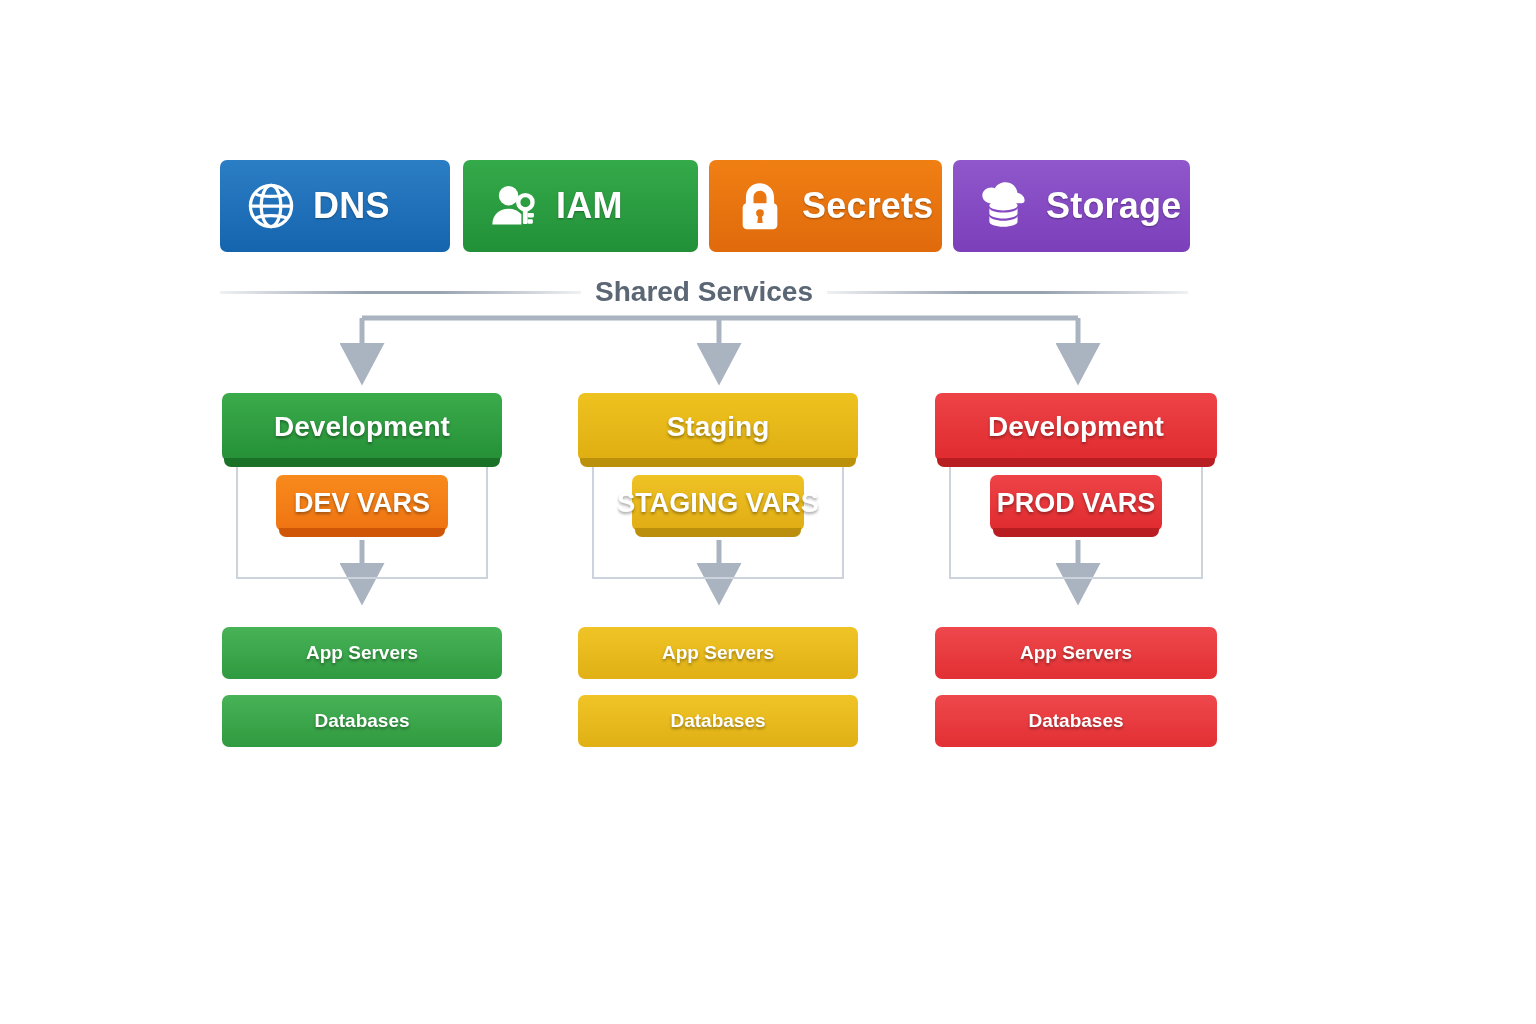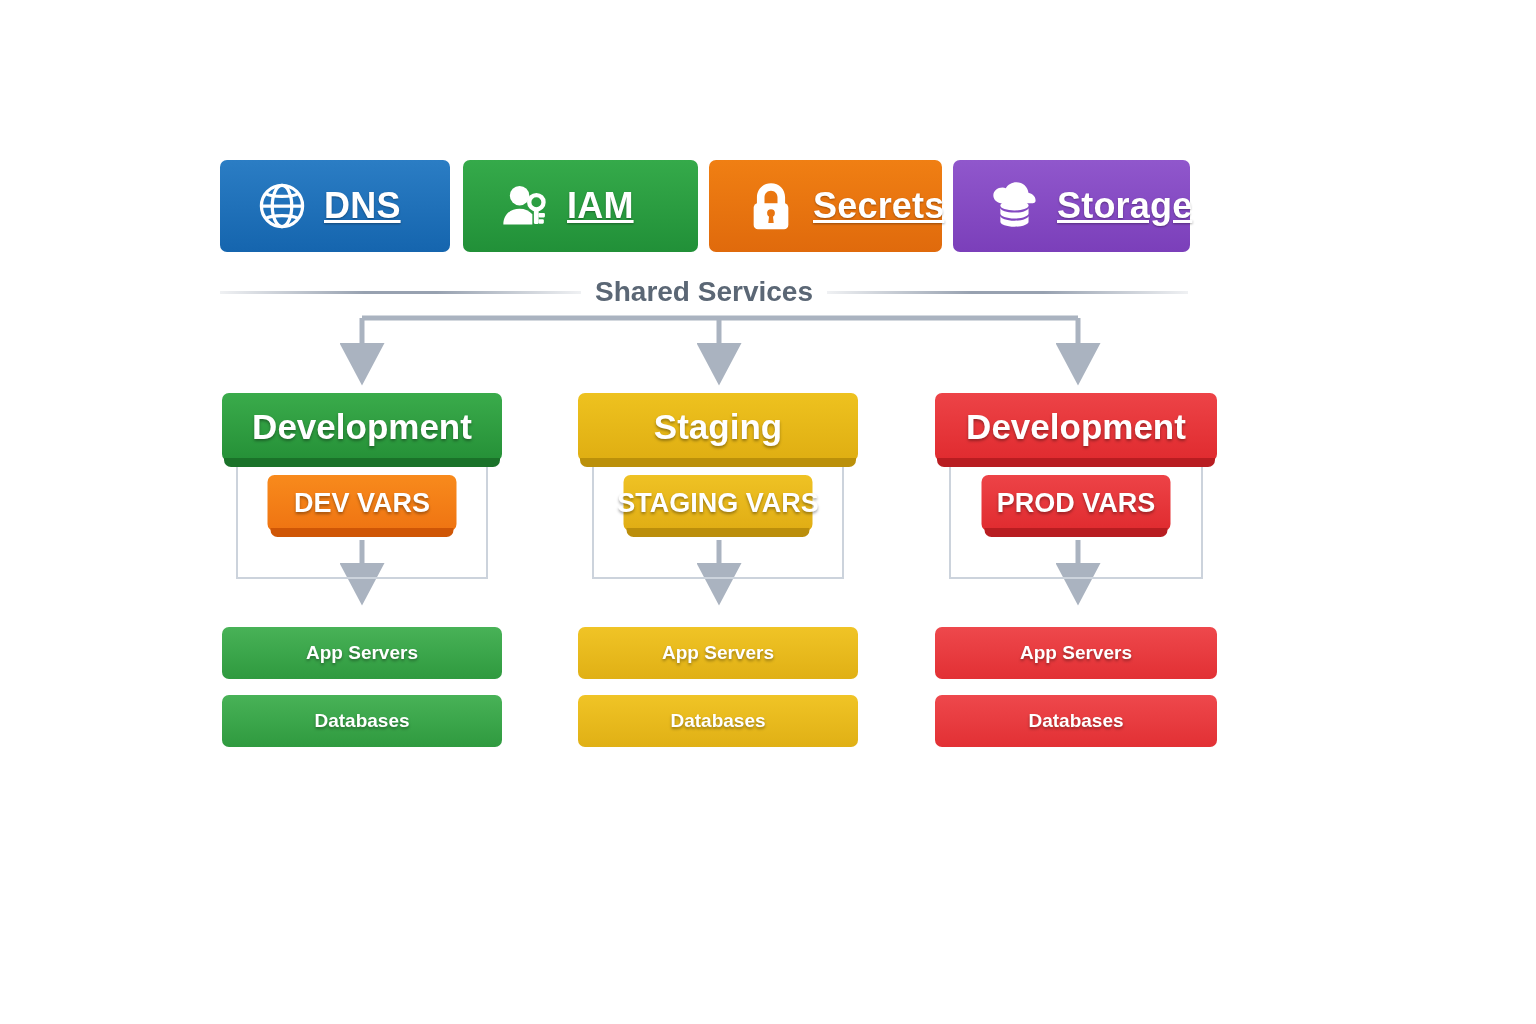--- a/index.html
+++ b/index.html
@@ -44,25 +44,24 @@
     bottom: -6px;
     height: 9px;
     border-radius: 0 0 7px 7px;
     z-index: -1;
   }
 
   
   .svc {
     height: 92px;
     justify-content: flex-start;
-    padding-left: 36px;
+    padding-left: 25px;
     gap: 16px;
     font-size: 36px;
     letter-spacing: .2px;
-    text-decoration: underline;
   }
   .svc .svc-label { white-space: nowrap; }
   .svc-icon {
     width: 52px;
     height: 52px;
     flex: 0 0 52px;
     display: block;
   }
 
   #svc-dns     { left: 220px;  top: 160px; width: 230px;
@@ -113,21 +112,21 @@
   #env-production  { left: 935px; width: 282px; }
 
   .env-header {
     position: relative;
     height: 68px;
     border-radius: 7px;
     display: flex;
     align-items: center;
     justify-content: center;
     color: #fff;
-    font-size: 35px;
+    font-size: 28px;
     font-weight: bold;
     text-shadow: 0 2px 3px rgba(0,0,0,.35);
     z-index: 3;
   }
   .env-header::after {
     content: "";
     position: absolute;
     left: 2px; right: 2px; bottom: -6px;
     height: 9px;
     border-radius: 0 0 7px 7px;
@@ -141,21 +140,21 @@
     border-top: none;
     height: 118px;
     box-sizing: border-box;
   }
 
   .vars-chip {
     position: absolute;
     left: 50%;
     transform: translateX(-50%);
     top: 14px;
-    width: 189px;
+    width: 172px;
     height: 56px;
     border-radius: 7px;
     display: flex;
     align-items: center;
     justify-content: center;
     color: #fff;
     font-size: 27px;
     font-weight: bold;
     text-shadow: 0 2px 3px rgba(0,0,0,.35);
     white-space: nowrap;

